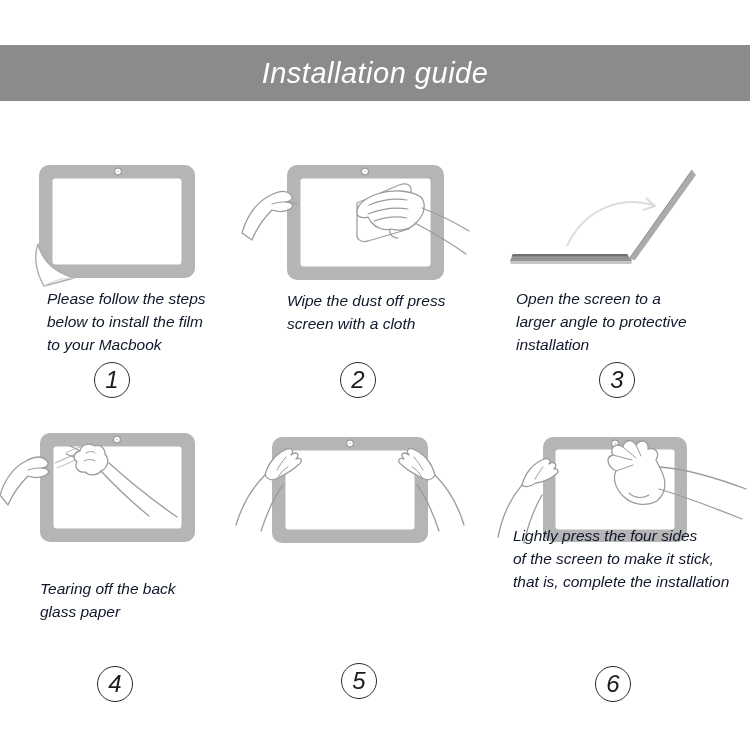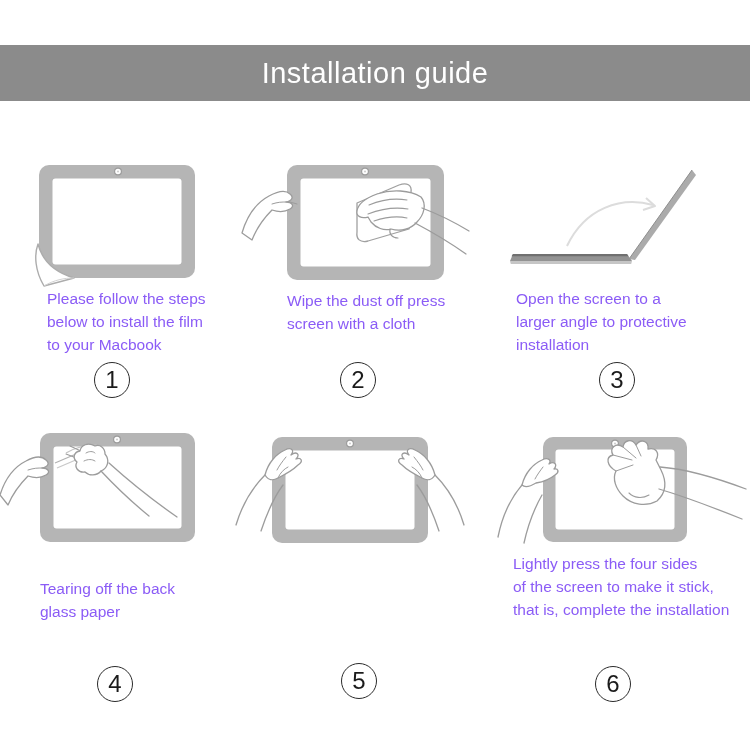--- a/index.html
+++ b/index.html
@@ -1,22 +1,22 @@
 <!DOCTYPE html>
 <html><head>
 <meta charset="utf-8">
 <style>
   html,body{margin:0;padding:0;}
   body{width:750px;height:750px;background:#ffffff;font-family:"Liberation Sans",sans-serif;}
-  .page{position:relative;width:750px;height:750px;overflow:hidden;background:#ffffff;}
+  .page{position:relative;width:750px;height:750px;overflow:hidden;background:#ffffff;font-style:italic;}
   .banner{position:absolute;left:0;top:45px;width:750px;height:56px;background:#8b8b8b;
           display:flex;align-items:center;justify-content:center;}
   .banner-title{color:#ffffff;font-size:29px;letter-spacing:0.5px;}
   .ill{position:absolute;}
-  .caption{position:absolute;font-size:15.5px;line-height:23px;color:#8b5cf6;white-space:pre-line;}
+  .caption{position:absolute;font-size:15.5px;line-height:23px;color:#0f172a;white-space:pre-line;}
   .step-num{position:absolute;width:36px;height:36px;border:1.6px solid #2b2b2b;border-radius:50%;
             box-sizing:border-box;display:flex;align-items:center;justify-content:center;
             font-size:24px;color:#1b1b1b;}
 </style>
 </head>
 <body>
 
 <div class="page">
 
   <div class="banner">
@@ -131,21 +131,21 @@
   <div class="caption" style="left:47px;top:287px;width:190px">Please follow the steps
 below to install the film
 to your Macbook</div>
   <div class="caption" style="left:287px;top:289px;width:190px">Wipe the dust off press
 screen with a cloth</div>
   <div class="caption" style="left:516px;top:287px;width:210px">Open the screen to a
 larger angle to protective
 installation</div>
   <div class="caption" style="left:40px;top:577px;width:190px">Tearing off the back
 glass paper</div>
-  <div class="caption" style="left:513px;top:552px;width:235px">Lightly press the four sides
+  <div class="caption" style="left:513px;top:524px;width:235px">Lightly press the four sides
 of the screen to make it stick,
 that is, complete the installation</div>
 
   <div class="step-num" style="left:94px;top:362px">1</div>
   <div class="step-num" style="left:340px;top:362px">2</div>
   <div class="step-num" style="left:599px;top:362px">3</div>
   <div class="step-num" style="left:97px;top:666px">4</div>
   <div class="step-num" style="left:341px;top:663px">5</div>
   <div class="step-num" style="left:595px;top:666px">6</div>
 

